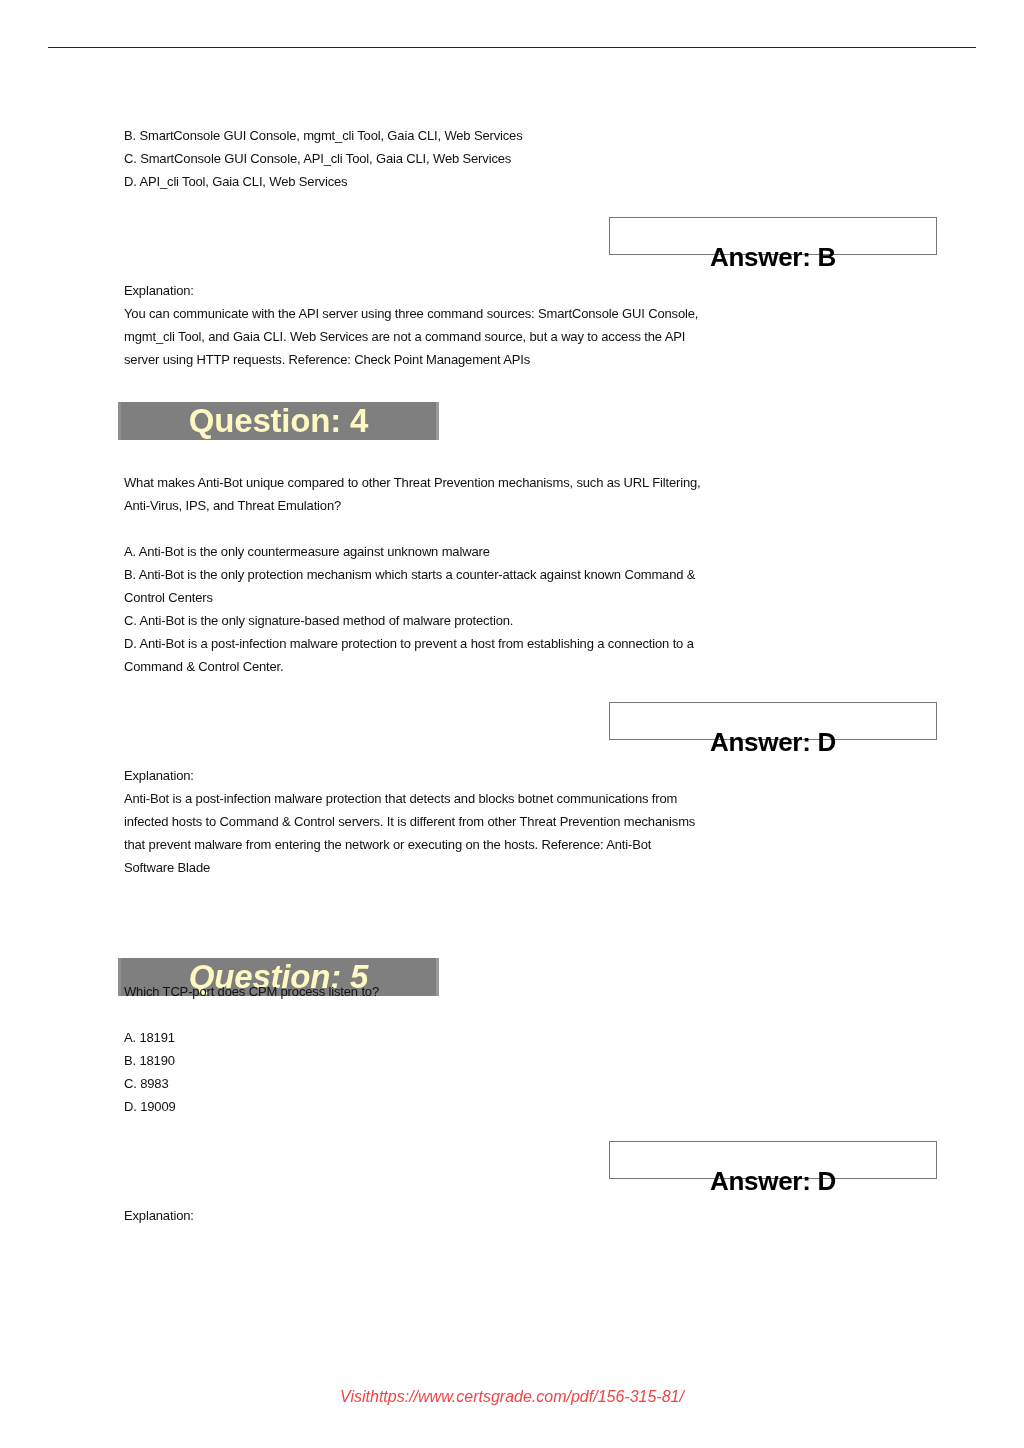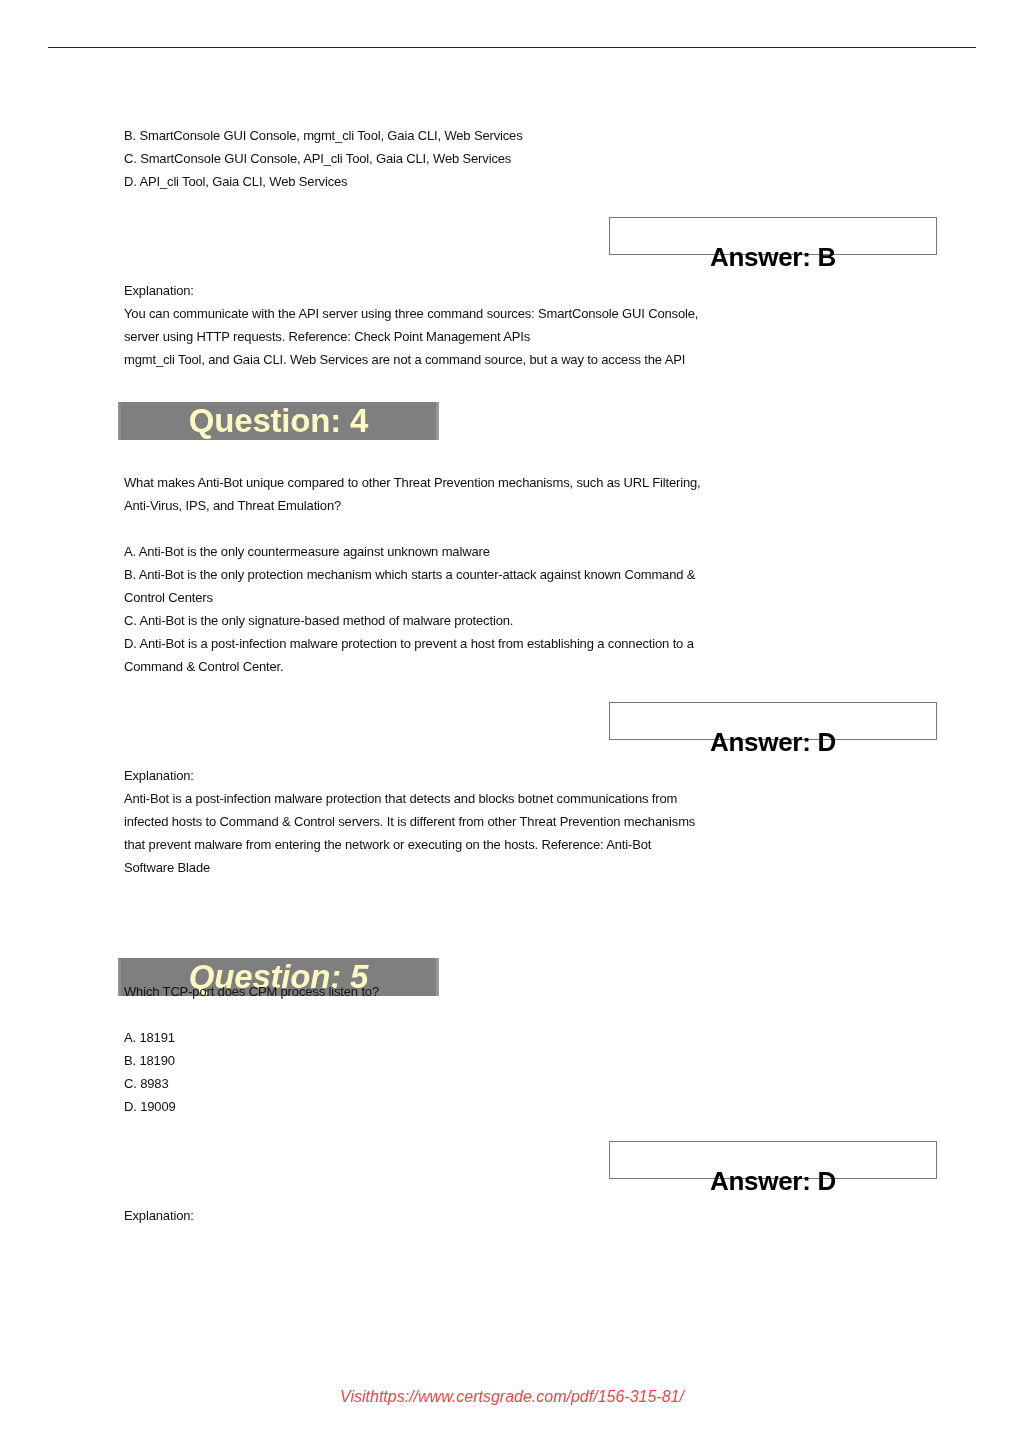--- a/index.html
+++ b/index.html
@@ -54,22 +54,22 @@
   <span class="line">D. API_cli Tool, Gaia CLI, Web Services</span>
 </div>
 
 <div class="answer-box" style="top:217px;">
   <span>Answer: B</span>
 </div>
 
 <div class="text" style="top:279px;">
   <span class="line">Explanation:</span>
   <span class="line">You can communicate with the API server using three command sources: SmartConsole GUI Console,</span>
+  <span class="line">mgmt_cli Tool, and Gaia CLI. Web Services are not a command source, but a way to access the API</span>
   <span class="line">server using HTTP requests. Reference: Check Point Management APIs</span>
-  <span class="line">mgmt_cli Tool, and Gaia CLI. Web Services are not a command source, but a way to access the API</span>
 </div>
 
 <div class="question-bar" style="top:402px;">
   <span>Question: 4</span>
 </div>
 
 <div class="text" style="top:471px;">
   <span class="line">What makes Anti-Bot unique compared to other Threat Prevention mechanisms, such as URL Filtering,</span>
   <span class="line">Anti-Virus, IPS, and Threat Emulation?</span>
 </div>

